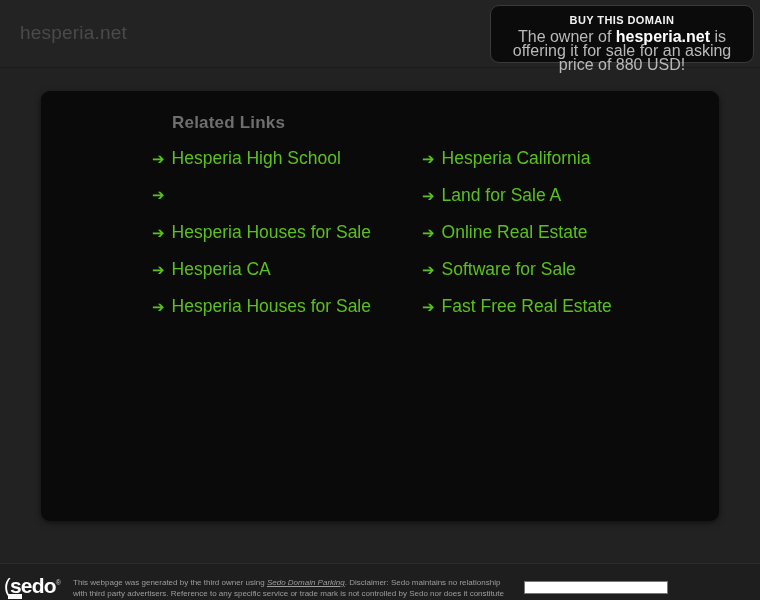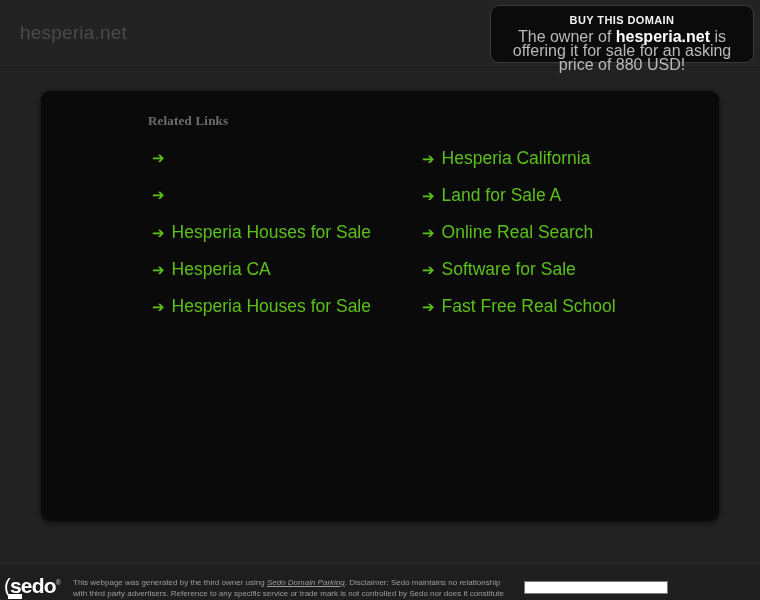--- a/index.html
+++ b/index.html
@@ -76,27 +76,26 @@
     top: 91px;
     width: 678px;
     height: 430px;
     background: #0a0a0a;
     border-radius: 9px;
     box-shadow: 0 2px 6px rgba(0,0,0,0.55);
     box-sizing: border-box;
   }
   .related-label {
     position: absolute;
-    left: 107px;
+    left: 131px;
     top: 22px;
-    font-size: 13px;
+    font-size: 17px;
     font-weight: bold;
     color: #6e6e6e;
     letter-spacing: 0.2px;
-    font-family: Liberation Serif, serif;
   }
 
   .links-grid {
     position: absolute;
     left: 111px;
     top: 56px;
     width: 560px;
   }
   .link-row {
     display: flex;
@@ -226,20 +225,21 @@
 </div>
 
 <div class="panel">
   <div class="related-label">Related Links</div>
 
   <div class="links-grid">
 
     <div class="link-row">
       <div class="link-cell">
         <span class="arrow-icon">➔</span>
+        <span class="link-text">Hesperia High School</span>
       </div>
       <div class="link-cell">
         <span class="arrow-icon">➔</span>
         <span class="link-text">Hesperia California</span>
       </div>
     </div>
 
     <div class="link-row">
       <div class="link-cell">
         <span class="arrow-icon">➔</span>
@@ -250,21 +250,21 @@
       </div>
     </div>
 
     <div class="link-row">
       <div class="link-cell">
         <span class="arrow-icon">➔</span>
         <span class="link-text">Hesperia Houses for Sale</span>
       </div>
       <div class="link-cell">
         <span class="arrow-icon">➔</span>
-        <span class="link-text">Online Real Search</span>
+        <span class="link-text">Online Real Estate</span>
       </div>
     </div>
 
     <div class="link-row">
       <div class="link-cell">
         <span class="arrow-icon">➔</span>
         <span class="link-text">Hesperia CA</span>
       </div>
       <div class="link-cell">
         <span class="arrow-icon">➔</span>
@@ -272,21 +272,21 @@
       </div>
     </div>
 
     <div class="link-row">
       <div class="link-cell">
         <span class="arrow-icon">➔</span>
         <span class="link-text">Hesperia Houses for Sale</span>
       </div>
       <div class="link-cell">
         <span class="arrow-icon">➔</span>
-        <span class="link-text">Fast Free Real School</span>
+        <span class="link-text">Fast Free Real Estate</span>
       </div>
     </div>
 
   </div>
 </div>
 
 <div class="footer-divider"></div>
 <div class="footer"></div>
 
 <div class="sedo-logo"><span class="paren">(</span><span>sedo</span><span class="reg">®</span></div>

